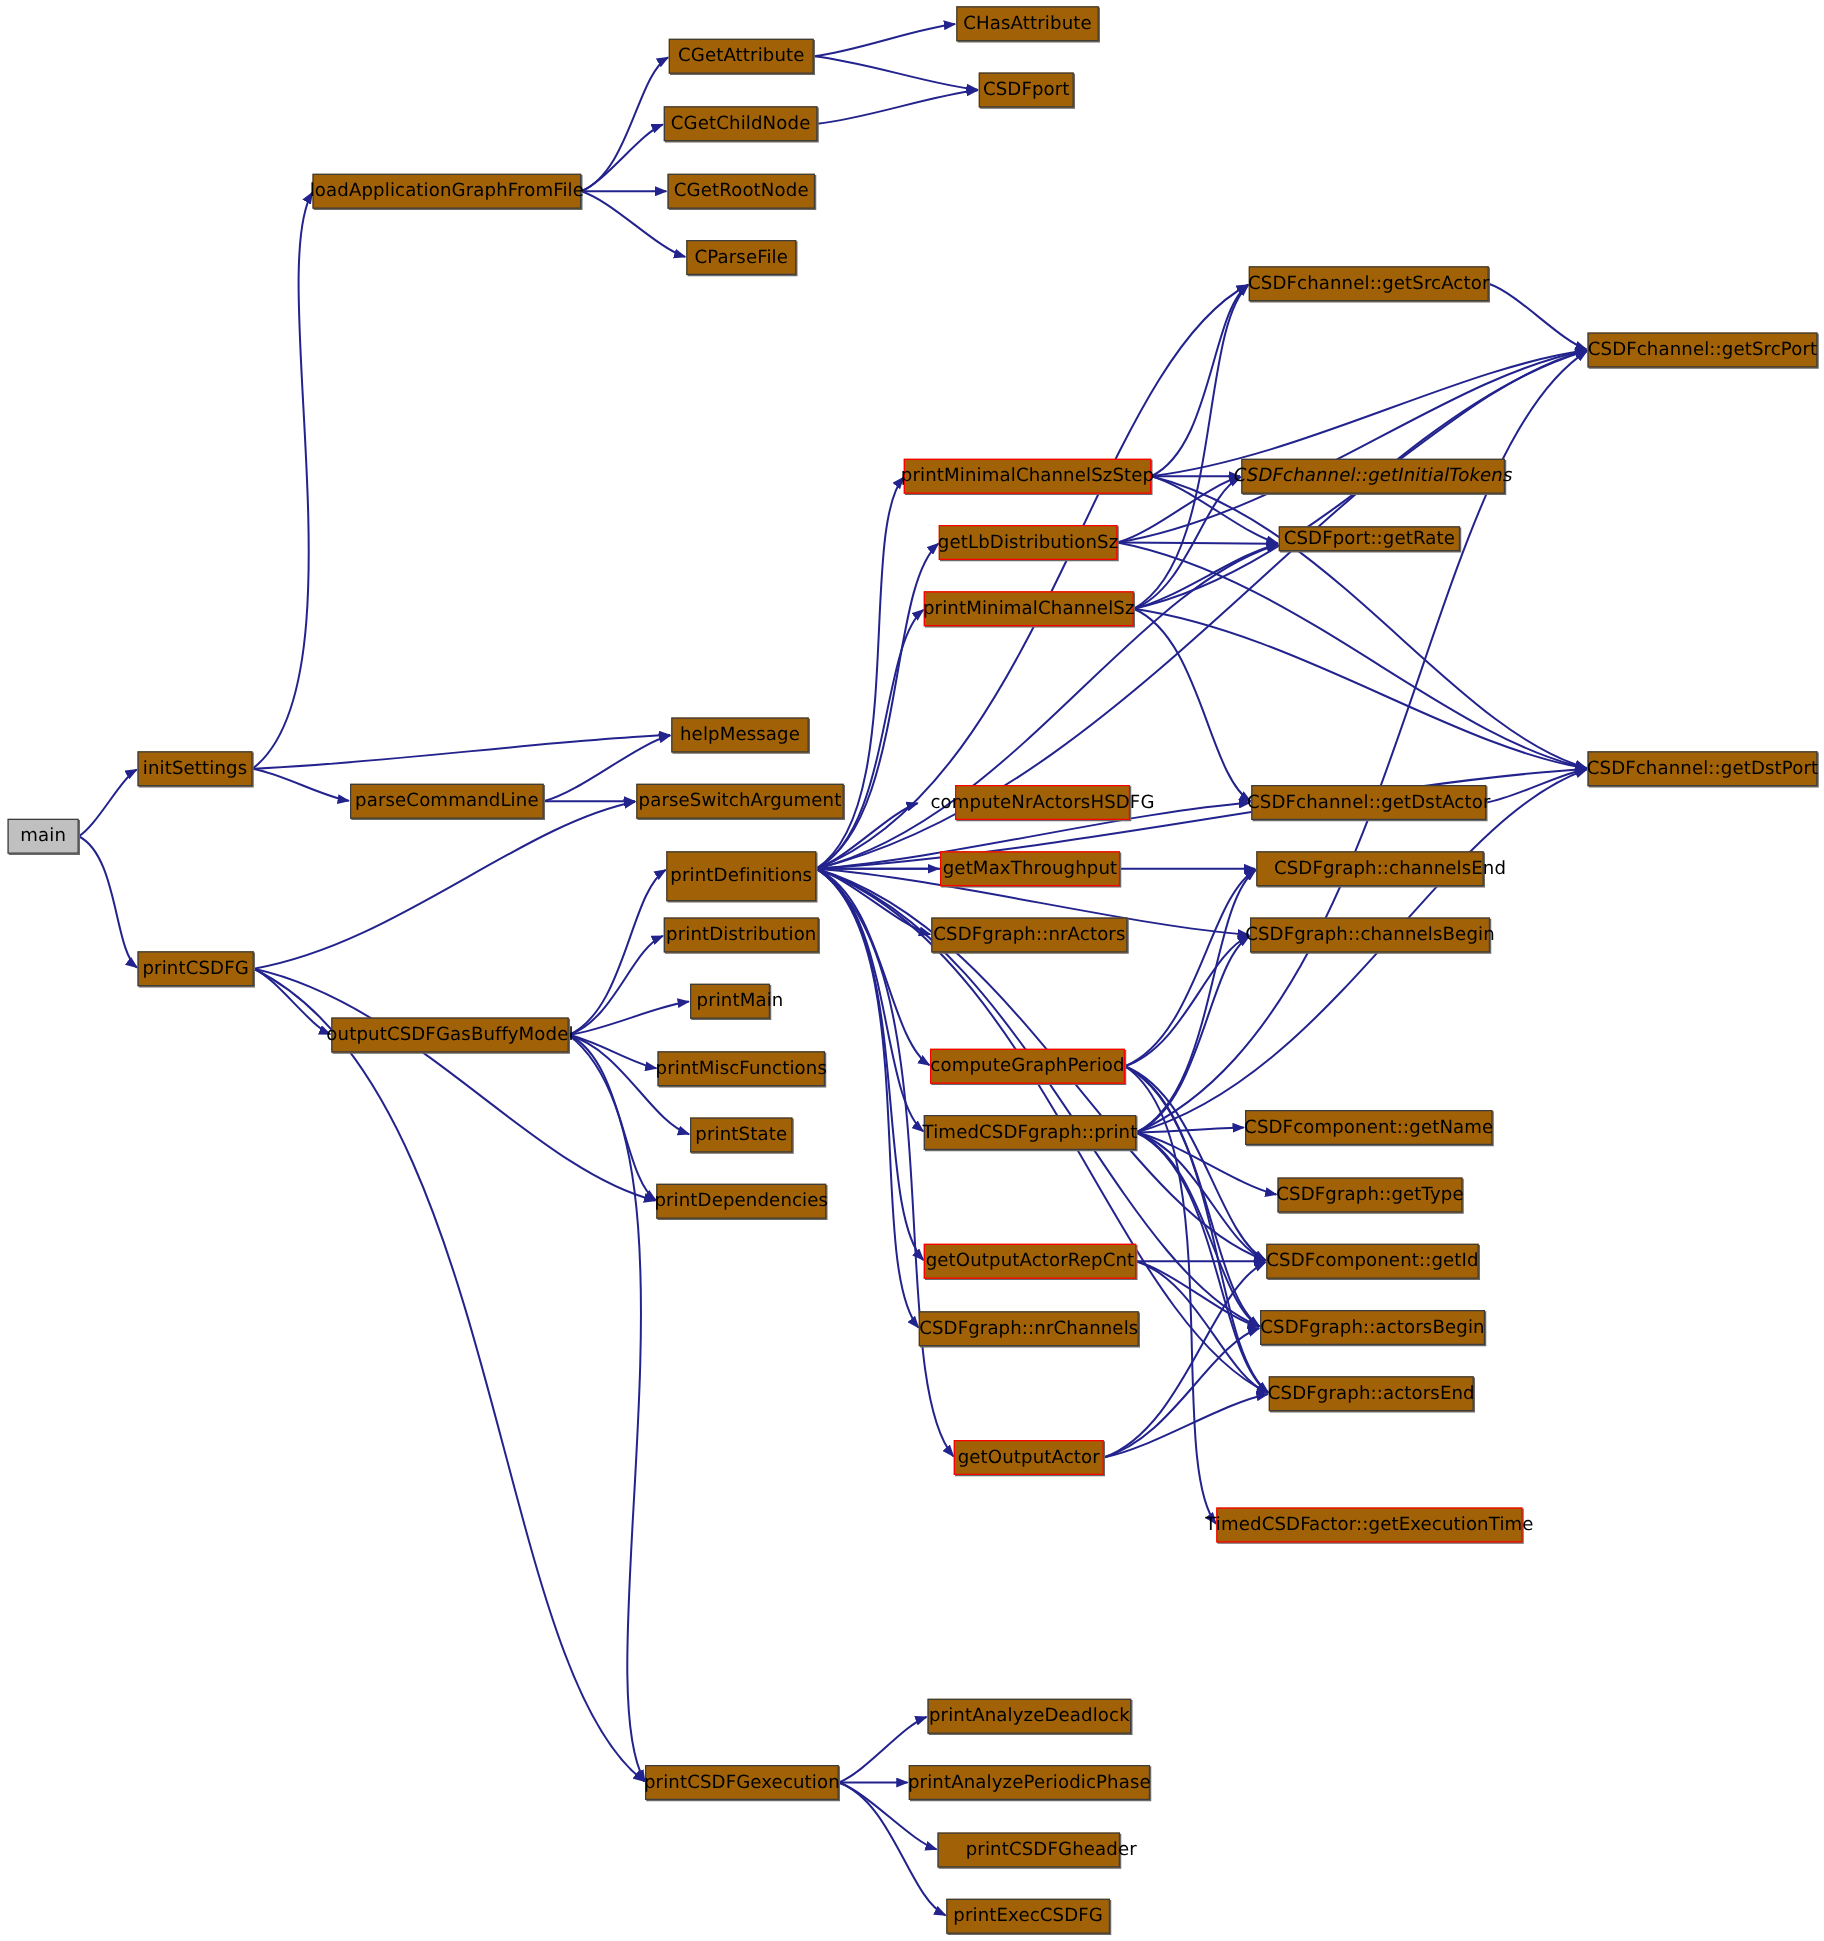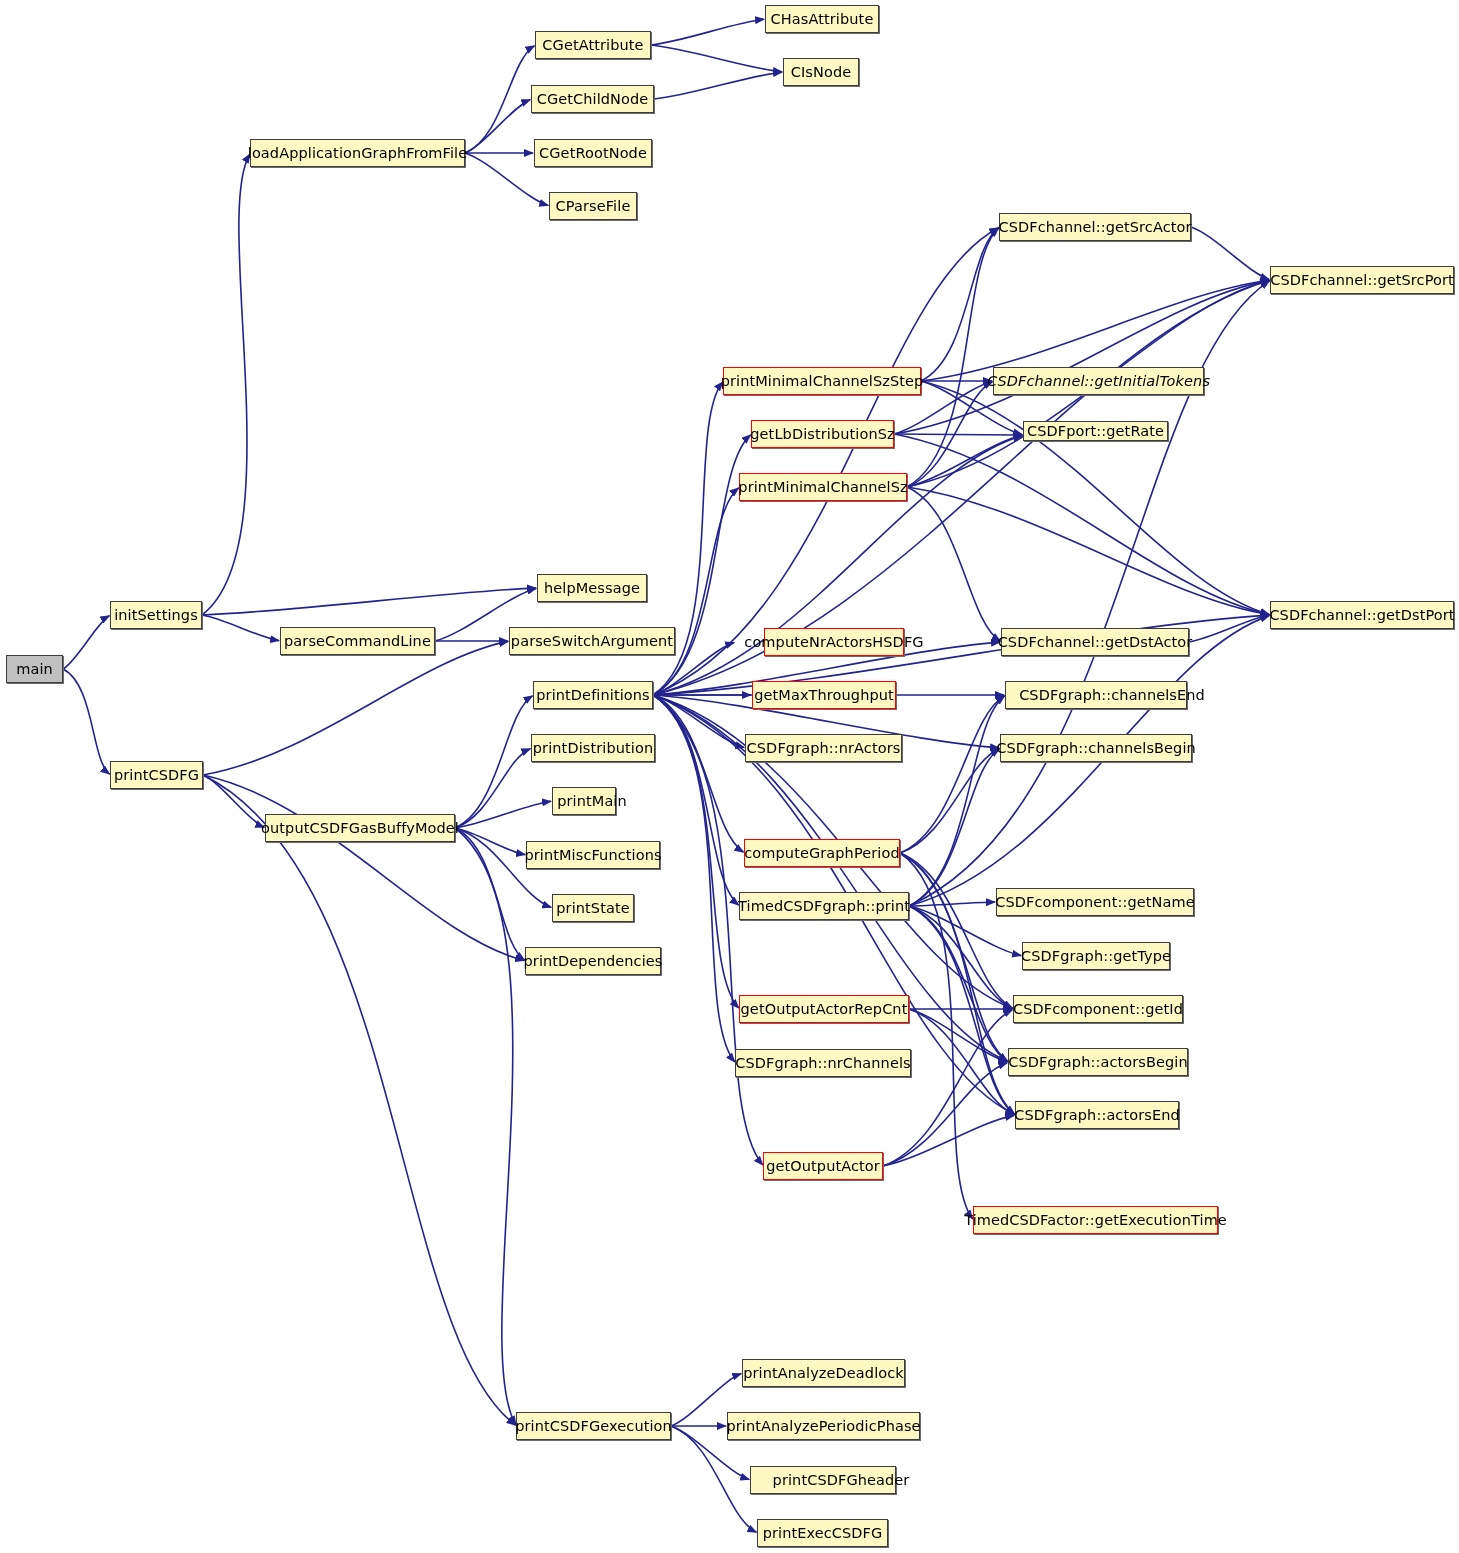--- a/index.html
+++ b/index.html
@@ -1,20 +1,20 @@
 <!DOCTYPE html>
 <html><head>
 <meta charset="utf-8">
 <style>
   html,body{margin:0;padding:0;background:#ffffff;}
   body{font-family:"DejaVu Sans","Liberation Sans",sans-serif;}
   #canvas{position:relative;width:1459px;height:1553px;background:#fff;overflow:hidden;}
   #edges{position:absolute;left:0;top:0;width:1459px;height:1553px;}
   .node{position:absolute;box-sizing:border-box;display:flex;align-items:center;justify-content:center;
-        background:#fef9c3;border:1px solid #3d3d3d;height:28px;white-space:nowrap;}
+        background:#a16207;border:1px solid #3d3d3d;height:28px;white-space:nowrap;}
   .node .lbl{font-size:14.5px;color:#000;line-height:1;letter-spacing:0.1px;padding:0 6px;}
   .node.red{border:1.6px solid #ff0000;}
   .node.cur{background:#c0c0c0;border:1px solid #3d3d3d;}
   .node.shadow{box-shadow:1px 1px 0 0 #6b6b6b;}
 </style>
 </head>
 <body>
 
 <div id="canvas">
   <svg id="edges" viewBox="0 0 1459 1553">
@@ -142,29 +142,29 @@
       <div class="node shadow" style="left: 534px; top: 139px; width: 118px; height: 28px;">
         <span class="lbl">CGetRootNode</span>
       </div>
       <div class="node shadow" style="left: 549px; top: 192px; width: 88px; height: 28px;">
         <span class="lbl">CParseFile</span>
       </div>
       <div class="node shadow" style="left: 765px; top: 5px; width: 114px; height: 28px;">
         <span class="lbl">CHasAttribute</span>
       </div>
       <div class="node shadow" style="left: 783px; top: 58px; width: 76px; height: 28px;">
-        <span class="lbl">CIsNode</span>
+        <span class="lbl">CSDFport</span>
       </div>
       <div class="node shadow" style="left: 537px; top: 574px; width: 110px; height: 28px;">
         <span class="lbl">helpMessage</span>
       </div>
       <div class="node shadow" style="left: 509px; top: 627px; width: 166px; height: 28px;">
         <span class="lbl">parseSwitchArgument</span>
       </div>
-      <div class="node shadow" style="left: 533px; top: 681px; width: 120px; height: 28px;">
+      <div class="node shadow" style="left: 533px; top: 681px; width: 120px; height: 40px;">
         <span class="lbl">printDefinitions</span>
       </div>
       <div class="node shadow" style="left: 531px; top: 734px; width: 124px; height: 28px;">
         <span class="lbl">printDistribution</span>
       </div>
       <div class="node shadow" style="left: 552px; top: 787px; width: 64px; height: 28px; padding-left: 16px;">
         <span class="lbl">printMain</span>
       </div>
       <div class="node shadow" style="left: 526px; top: 841px; width: 134px; height: 28px;">
         <span class="lbl">printMiscFunctions</span>

